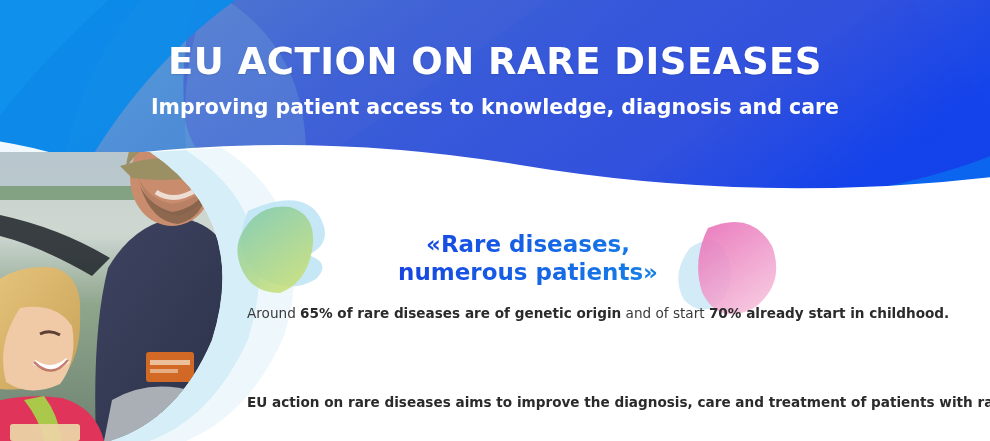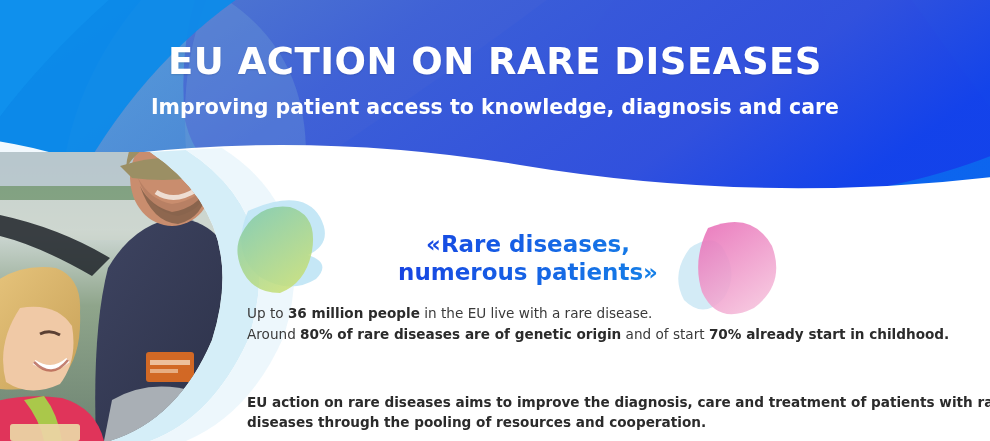--- a/index.html
+++ b/index.html
@@ -239,22 +239,20 @@
       </linearGradient>
     </defs>
     <path d="M 22,36 Q 48,18 58,42 Q 70,64 56,86 Q 36,108 16,88 Q 2,62 22,36 Z" fill="#cfe9f5" opacity="0.92"></path>
     <path d="M 40,16 Q 84,-2 104,34 Q 118,72 86,96 Q 50,114 34,80 Q 24,48 40,16 Z" fill="url(#brPink)" opacity="0.88"></path>
   </svg>
 
   <div class="quote">«Rare diseases,
 numerous patients»</div>
 
   <div class="body-copy">
-    <span class="ln"><span>Up to </span><b>36 million people</b><span> in the EU live with a rare disease.</span></span>
-    <span class="ln"><span>Around </span><b>80% of rare diseases are of genetic origin</b><span> and of start </span><b>70% already start in childhood.</b></span>
+    <span class="ln"><span>Around </span><b>65% of rare diseases are of genetic origin</b><span> and of start </span><b>70% already start in childhood.</b></span>
   </div>
 
   <div class="closing">
     <span class="ln">EU action on rare diseases aims to improve the diagnosis, care and treatment of patients with rare</span>
-    <span class="ln">diseases through the pooling of resources and cooperation.</span>
   </div>
 
 </div>
 
 </body></html>

